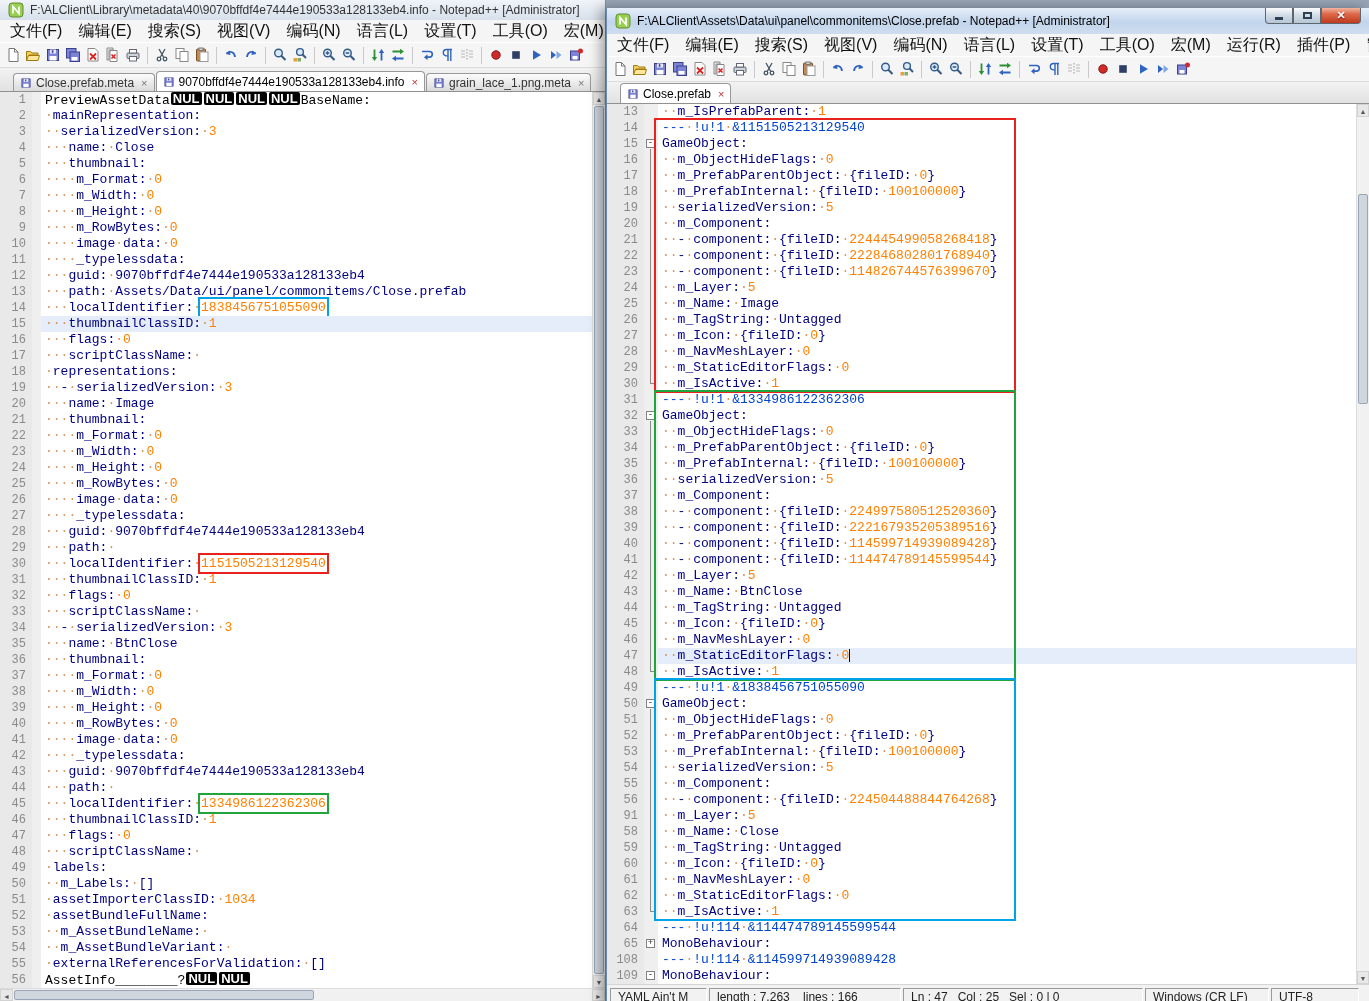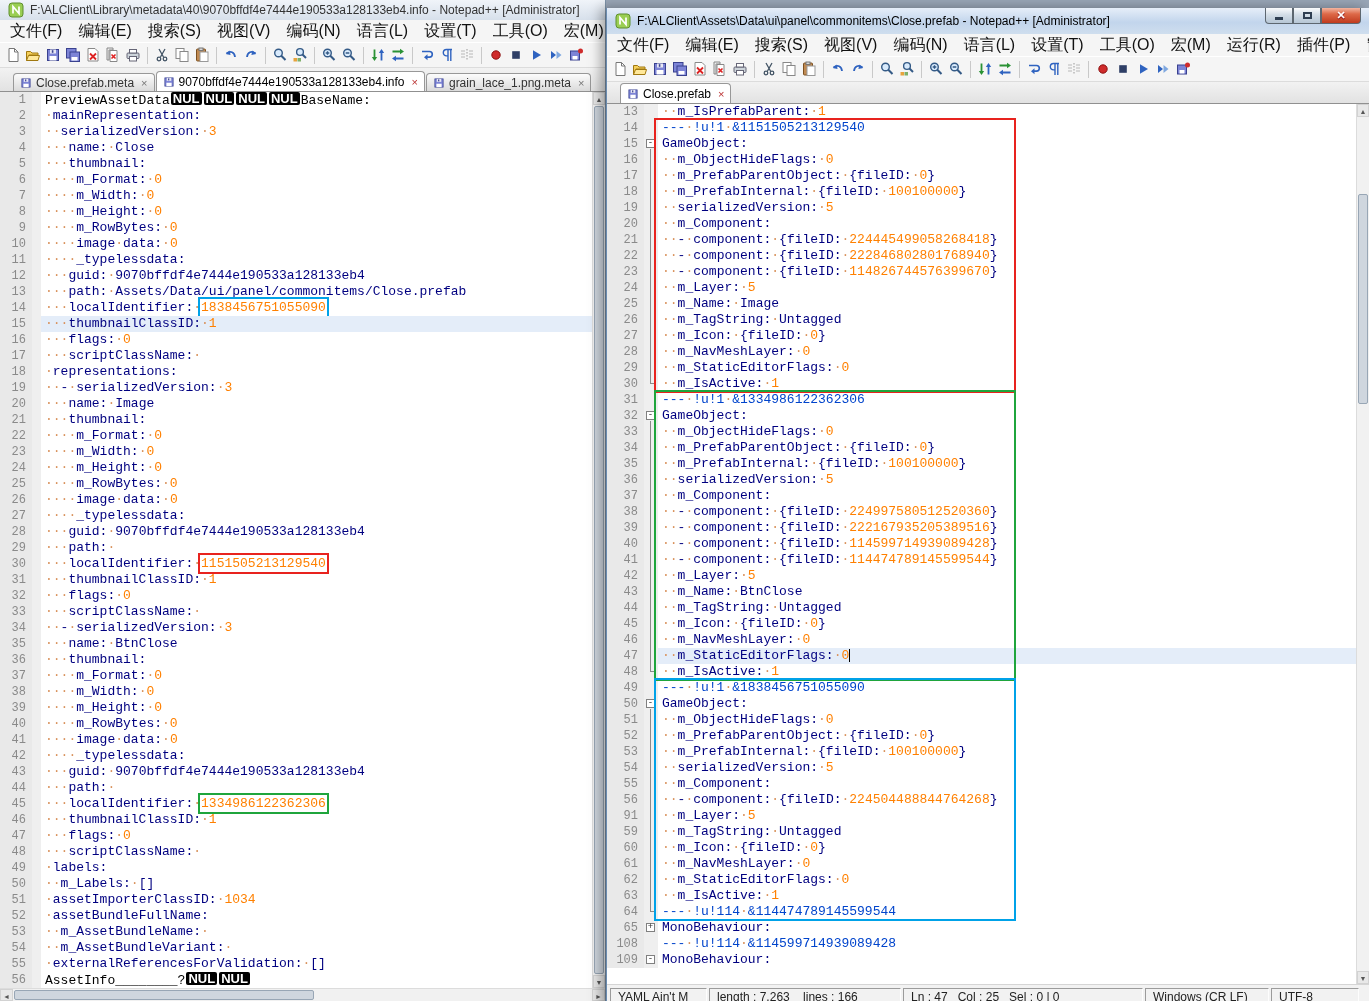--- a/index.html
+++ b/index.html
@@ -986,20 +986,25 @@
             <span class="lnum">56</span>
             <span class="fold"></span>
             <span class="ltext"><span class="tk-w">··</span><span class="tk-s">-</span><span class="tk-w">·</span><span class="tk-k">component:</span><span class="tk-w">·</span><span class="tk-s">{</span><span class="tk-k">fileID:</span><span class="tk-w">·</span><span class="tk-n">224504488844764268</span><span class="tk-s">}</span></span>
           </div>
           <div class="row">
             <span class="lnum">91</span>
             <span class="fold"></span>
             <span class="ltext"><span class="tk-w">··</span><span class="tk-k">m_Layer:</span><span class="tk-w">·</span><span class="tk-n">5</span></span>
           </div>
           <div class="row">
+            <span class="lnum">58</span>
+            <span class="fold"></span>
+            <span class="ltext"><span class="tk-w">··</span><span class="tk-k">m_Name:</span><span class="tk-w">·</span><span class="tk-s">Close</span></span>
+          </div>
+          <div class="row">
             <span class="lnum">59</span>
             <span class="fold"></span>
             <span class="ltext"><span class="tk-w">··</span><span class="tk-k">m_TagString:</span><span class="tk-w">·</span><span class="tk-s">Untagged</span></span>
           </div>
           <div class="row">
             <span class="lnum">60</span>
             <span class="fold"></span>
             <span class="ltext"><span class="tk-w">··</span><span class="tk-k">m_Icon:</span><span class="tk-w">·</span><span class="tk-s">{</span><span class="tk-k">fileID:</span><span class="tk-w">·</span><span class="tk-n">0</span><span class="tk-s">}</span></span>
           </div>
           <div class="row">

